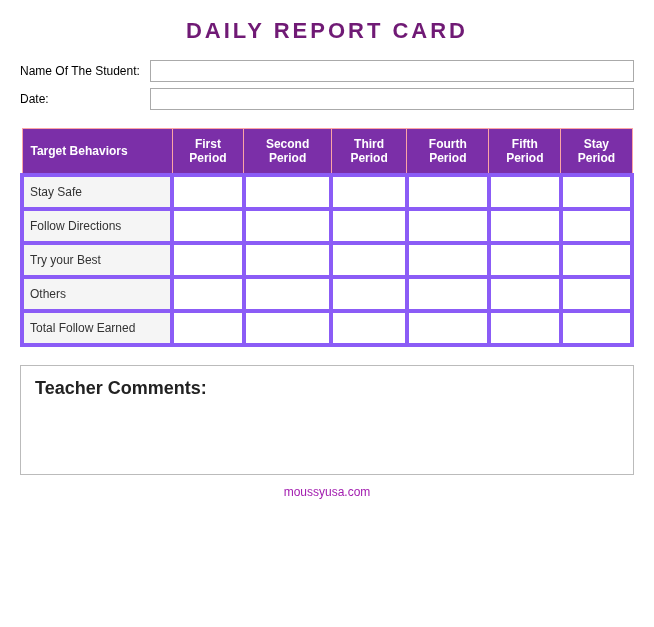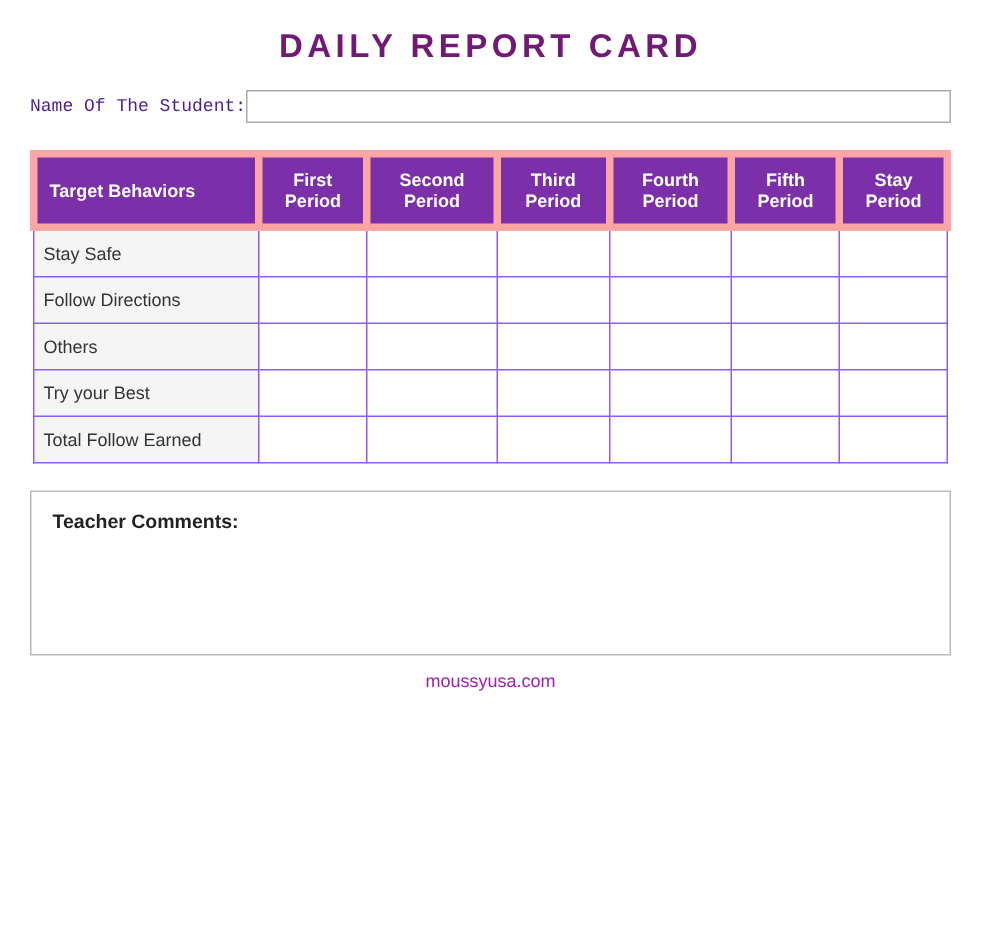--- a/index.html
+++ b/index.html
@@ -25,52 +25,51 @@
       margin-bottom: 18px;
     }
     .info-row {
       display: flex;
       align-items: center;
       margin-bottom: 6px;
     }
     .info-label {
       font-size: 12px;
       min-width: 130px;
-      color: #4c1d95;
-      font-family: Liberation Mono, monospace;
+      color: #000000;
     }
     .info-input {
       flex: 1;
       border: 1px solid #aaa;
       height: 22px;
       background: #fff;
     }
     
     .report-table {
       width: 100%;
       border-collapse: collapse;
       margin-bottom: 18px;
     }
     .report-table th {
       background-color: #7b2fa8;
       color: #fff;
       font-size: 12px;
       font-weight: bold;
       text-align: center;
       padding: 8px 4px;
-      border: 5px solid #fca5a5;
+      border: 1px solid #fca5a5;
       vertical-align: middle;
     }
     .report-table th.col-behaviors {
       text-align: left;
       padding-left: 8px;
       width: 150px;
     }
     .report-table td {
-      border: 1px solid #8b5cf6;
+      border: 4px solid #8b5cf6;
       padding: 8px 6px;
       font-size: 12px;
       color: #333;
       height: 31px;
       vertical-align: middle;
     }
     .report-table td.row-label {
       background: #f5f5f5;
       color: #333;
       font-size: 12px;
@@ -82,40 +81,44 @@
       background: #f5f5f5;
     }
     
     .comments-box {
       border: 1px solid #bbb;
       padding: 12px 14px;
       min-height: 110px;
       margin-bottom: 10px;
     }
     .comments-label {
-      font-size: 13px;
+      font-size: 18px;
       font-weight: bold;
       color: #222;
       margin-bottom: 8px;
     }
     .footer {
       text-align: center;
       font-size: 12px;
       color: #a21caf;
       margin-top: 8px;
     }
   </style>
 </head>
 <body>
 
 <div class="page-title">DAILY REPORT CARD</div>
 
 <div class="info-section">
   <div class="info-row">
     <span class="info-label">Name Of The Student:</span>
+    <div class="info-input"></div>
+  </div>
+  <div class="info-row">
+    <span class="info-label">Date:</span>
     <div class="info-input"></div>
   </div>
 </div>
 
 <table class="report-table">
   <thead>
     <tr>
       <th class="col-behaviors">Target Behaviors</th>
       <th>First Period</th>
       <th>Second Period</th>
@@ -138,30 +141,30 @@
       <tr>
         <td class="row-label">Follow Directions</td>
         <td class="data-cell"></td>
         <td class="data-cell"></td>
         <td class="data-cell"></td>
         <td class="data-cell"></td>
         <td class="data-cell"></td>
         <td class="data-cell"></td>
       </tr>
       <tr>
-        <td class="row-label">Others</td>
+        <td class="row-label">Try your Best</td>
         <td class="data-cell"></td>
         <td class="data-cell"></td>
         <td class="data-cell"></td>
         <td class="data-cell"></td>
         <td class="data-cell"></td>
         <td class="data-cell"></td>
       </tr>
       <tr>
-        <td class="row-label">Try your Best</td>
+        <td class="row-label">Others</td>
         <td class="data-cell"></td>
         <td class="data-cell"></td>
         <td class="data-cell"></td>
         <td class="data-cell"></td>
         <td class="data-cell"></td>
         <td class="data-cell"></td>
       </tr>
       <tr>
         <td class="row-label">Total Follow Earned</td>
         <td class="data-cell"></td>

